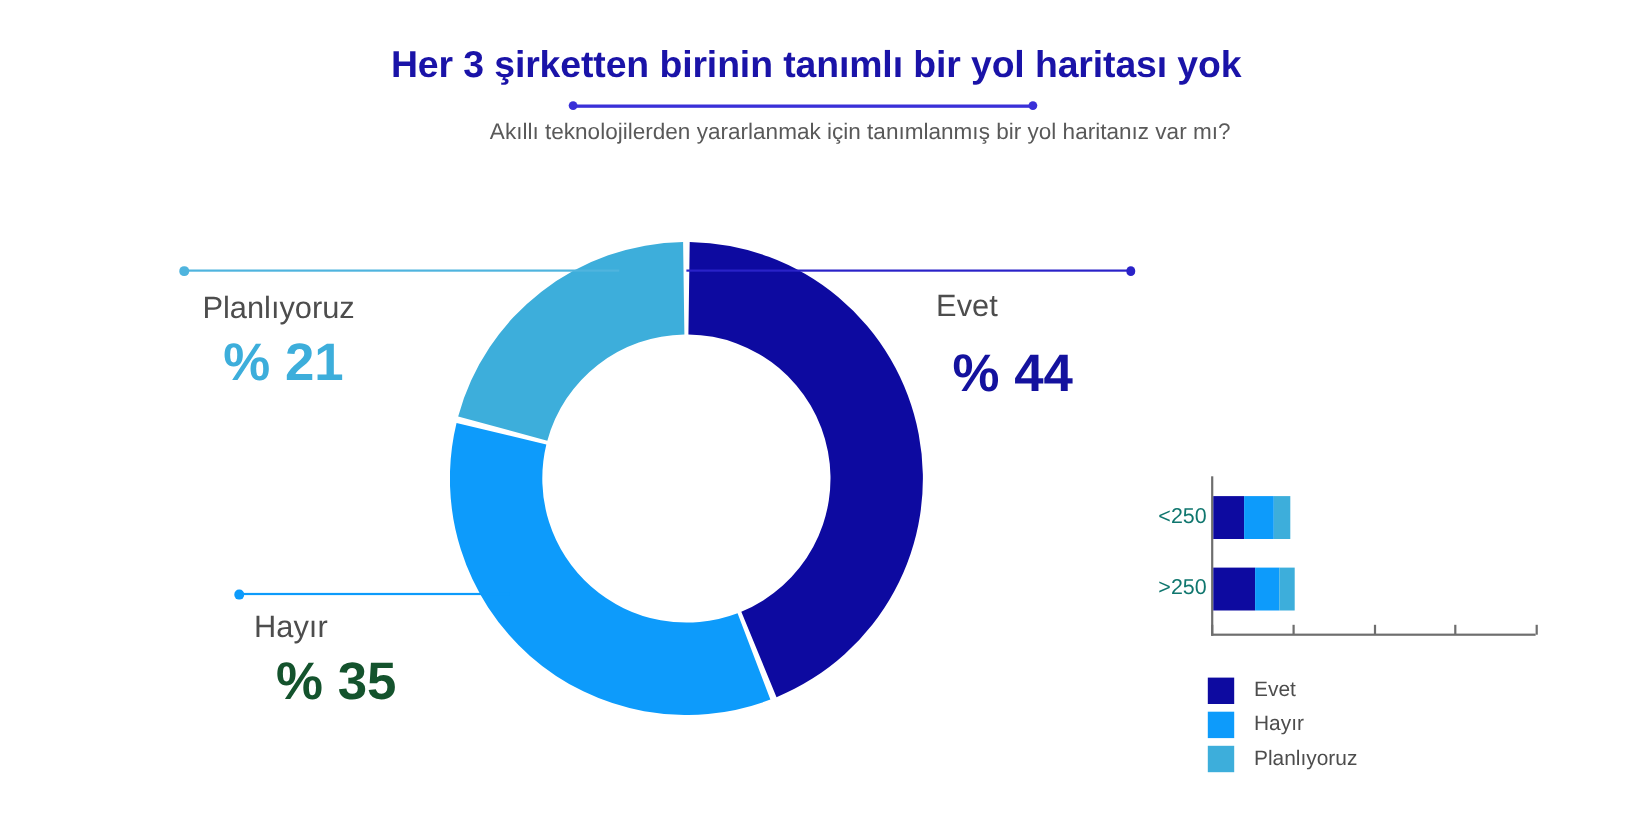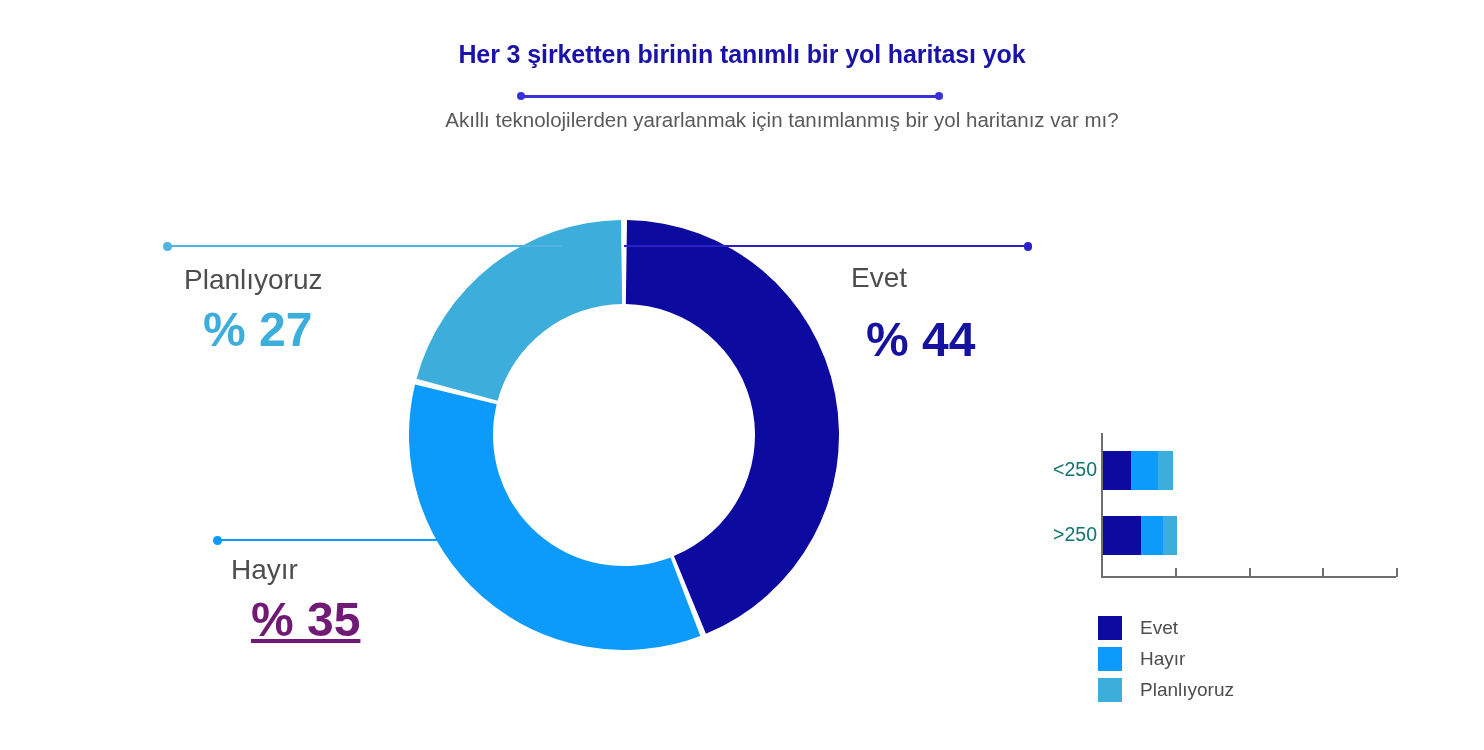--- a/index.html
+++ b/index.html
@@ -22,21 +22,21 @@
     top: 0;
     width: 1484px;
     height: 150px;
   }
   #chart-title {
     position: absolute;
     left: 0;
     top: 40px;
     width: 1484px;
     text-align: center;
-    font-size: 25px;
+    font-size: 34px;
     font-weight: bold;
     color: #1A13A8;
     letter-spacing: -0.1px;
   }
   #title-divider {
     position: absolute;
     left: 517px;
     top: 92px;
     width: 426px;
     height: 9px;
@@ -124,21 +124,21 @@
   #leader-plan .rule { left: 6px; width: 394px; background: #4FB4DE; }
   #leader-plan .dot { left: 0; background: #4FB4DE; }
   #label-plan-name  { left: 184px; top: 264px; }
   #label-plan-value { left: 203px; top: 302px; color: #3DAEDB; }
 
   
   #leader-hayir { left: 213px; top: 536px; width: 250px; }
   #leader-hayir .rule { left: 6px; width: 244px; background: #0D9BFB; }
   #leader-hayir .dot { left: 0; background: #0D9BFB; }
   #label-hayir-name  { left: 231px; top: 554px; }
-  #label-hayir-value { left: 251px; top: 592px; color: #701a75; text-decoration: underline; }
+  #label-hayir-value { left: 251px; top: 592px; color: #14532d; }
 
   
   #mini-chart {
     position: absolute;
     left: 1025px;
     top: 425px;
     width: 390px;
     height: 165px;
   }
   #mini-axis-y {
@@ -238,21 +238,21 @@
   <div class="dot"></div>
 </div>
 <div id="label-evet-name" class="callout-name">Evet</div>
 <div id="label-evet-value" class="callout-value">% 44</div>
 
 <div id="leader-plan" class="leader">
   <div class="dot"></div>
   <div class="rule"></div>
 </div>
 <div id="label-plan-name" class="callout-name">Planlıyoruz</div>
-<div id="label-plan-value" class="callout-value">% 27</div>
+<div id="label-plan-value" class="callout-value">% 21</div>
 
 <div id="leader-hayir" class="leader">
   <div class="dot"></div>
   <div class="rule"></div>
 </div>
 <div id="label-hayir-name" class="callout-name">Hayır</div>
 <div id="label-hayir-value" class="callout-value">% 35</div>
 
 <div id="mini-chart">
   <div id="mini-axis-y"></div>

